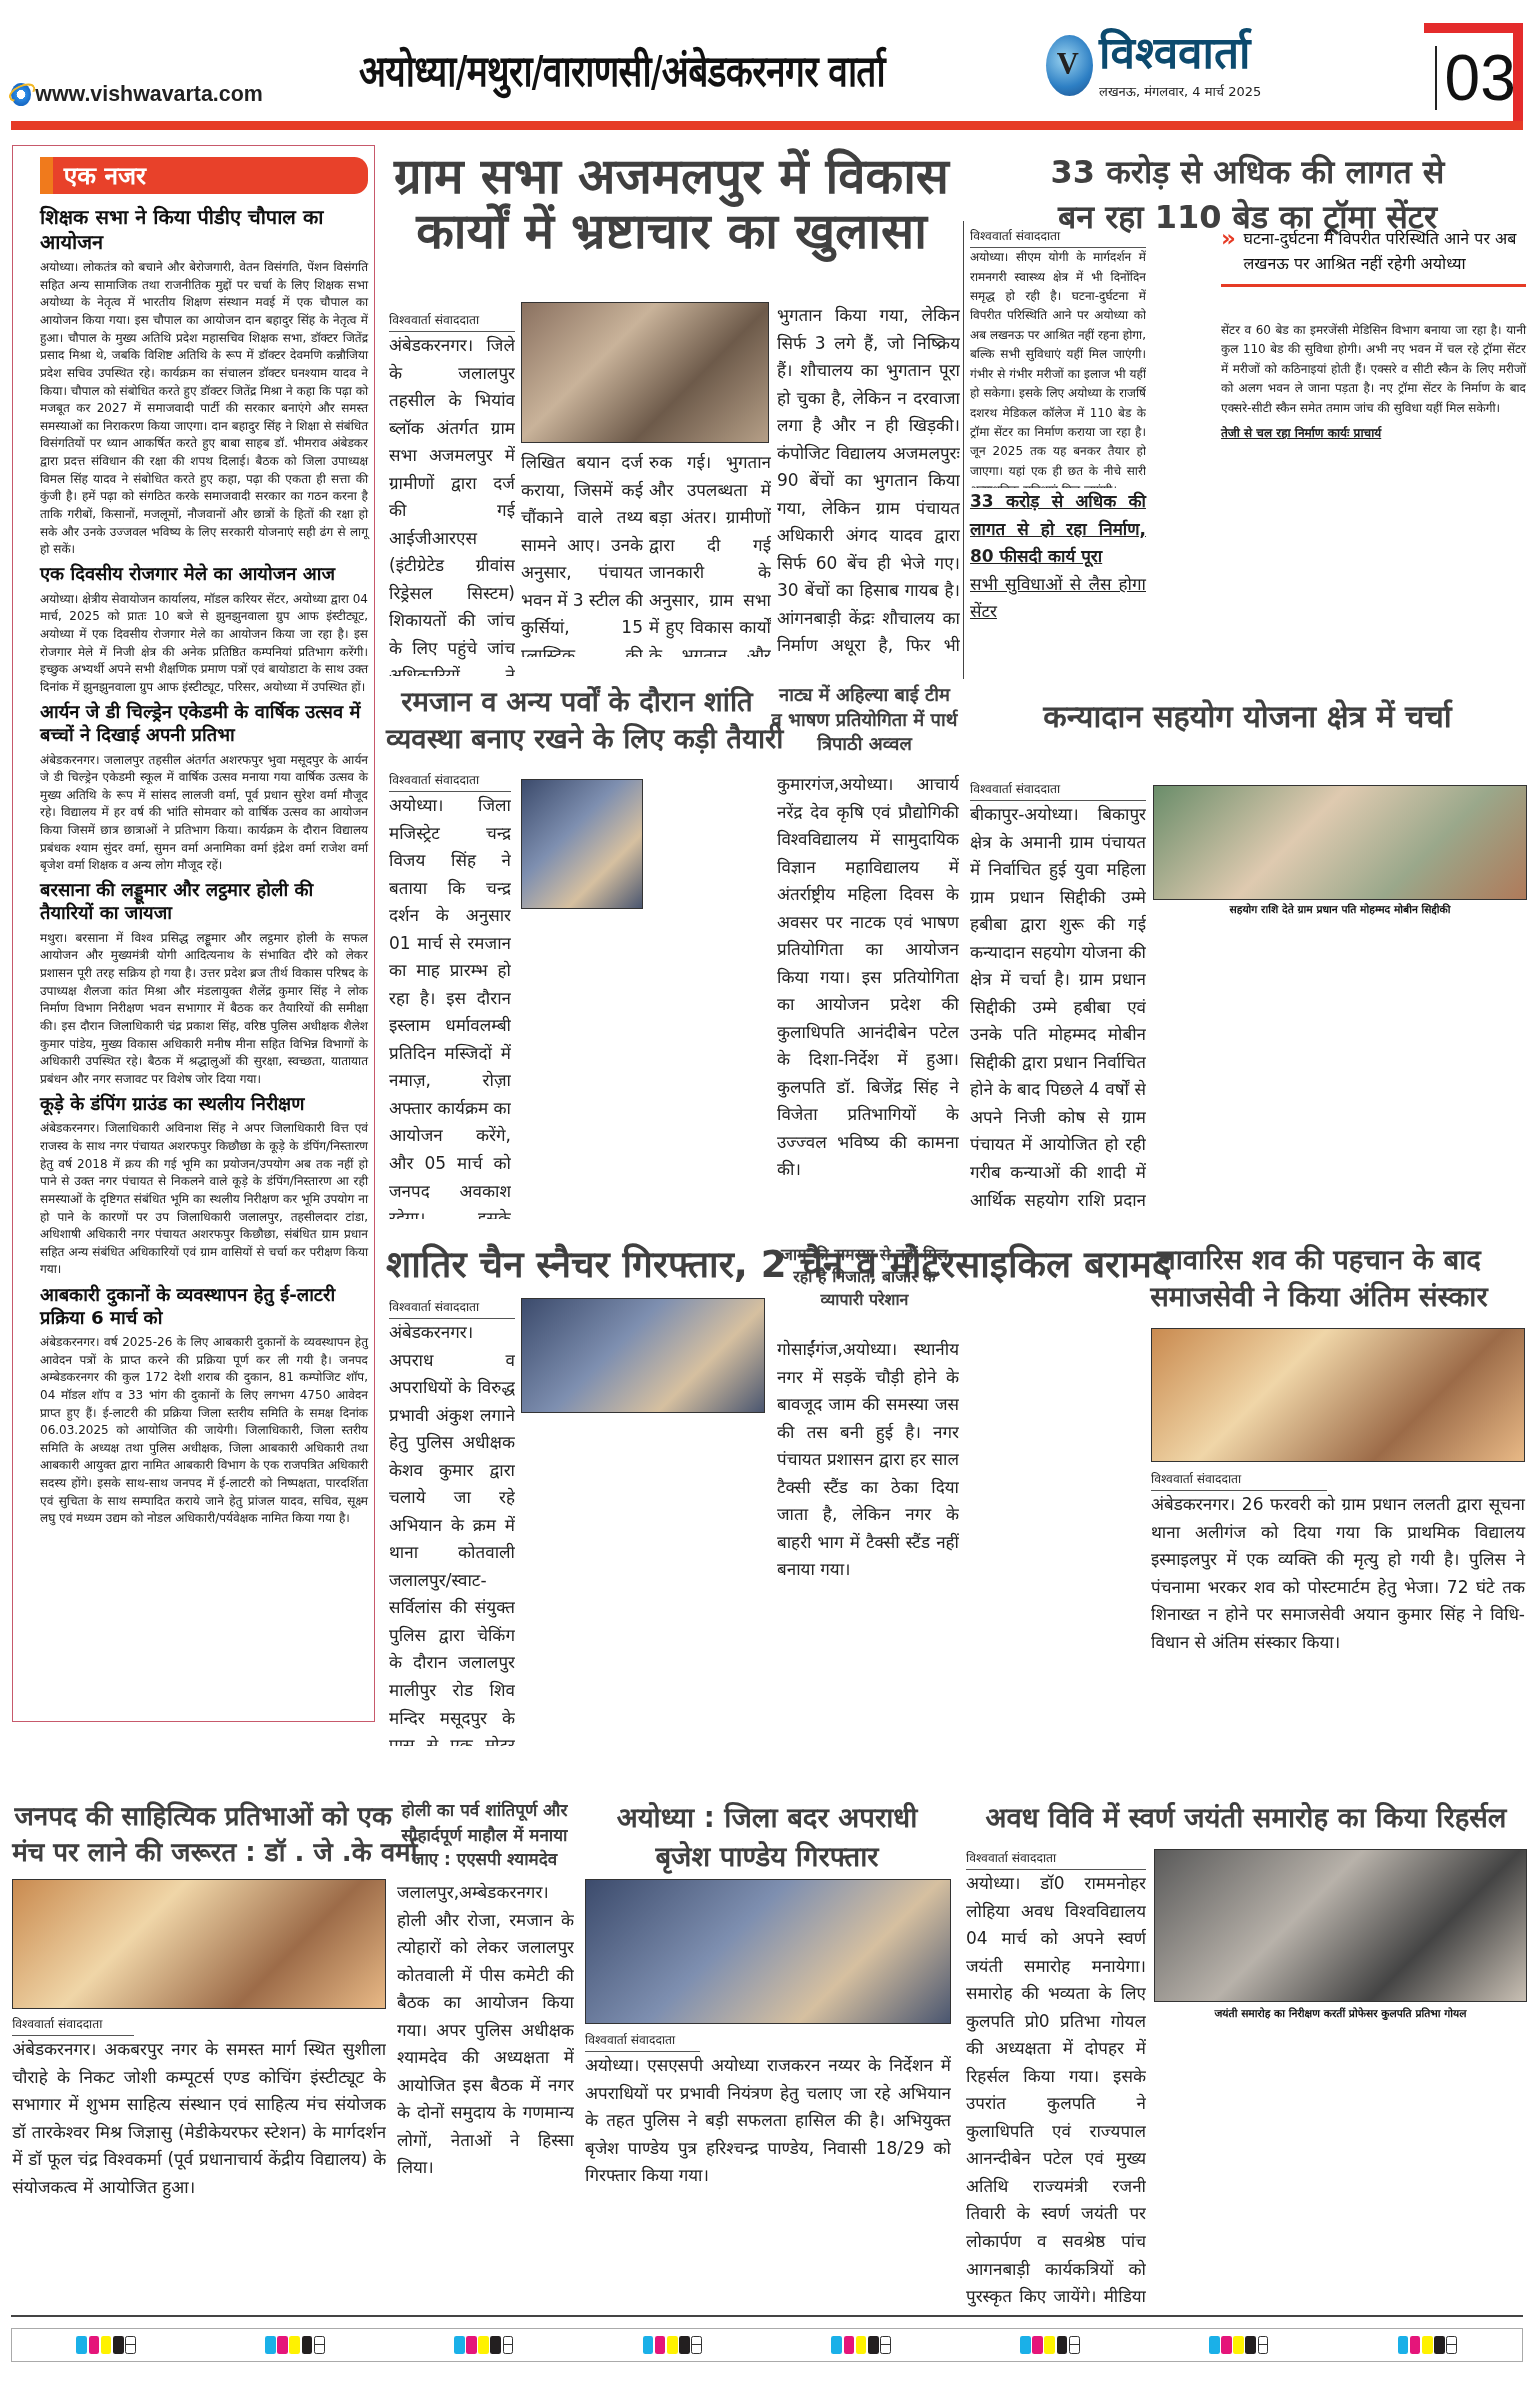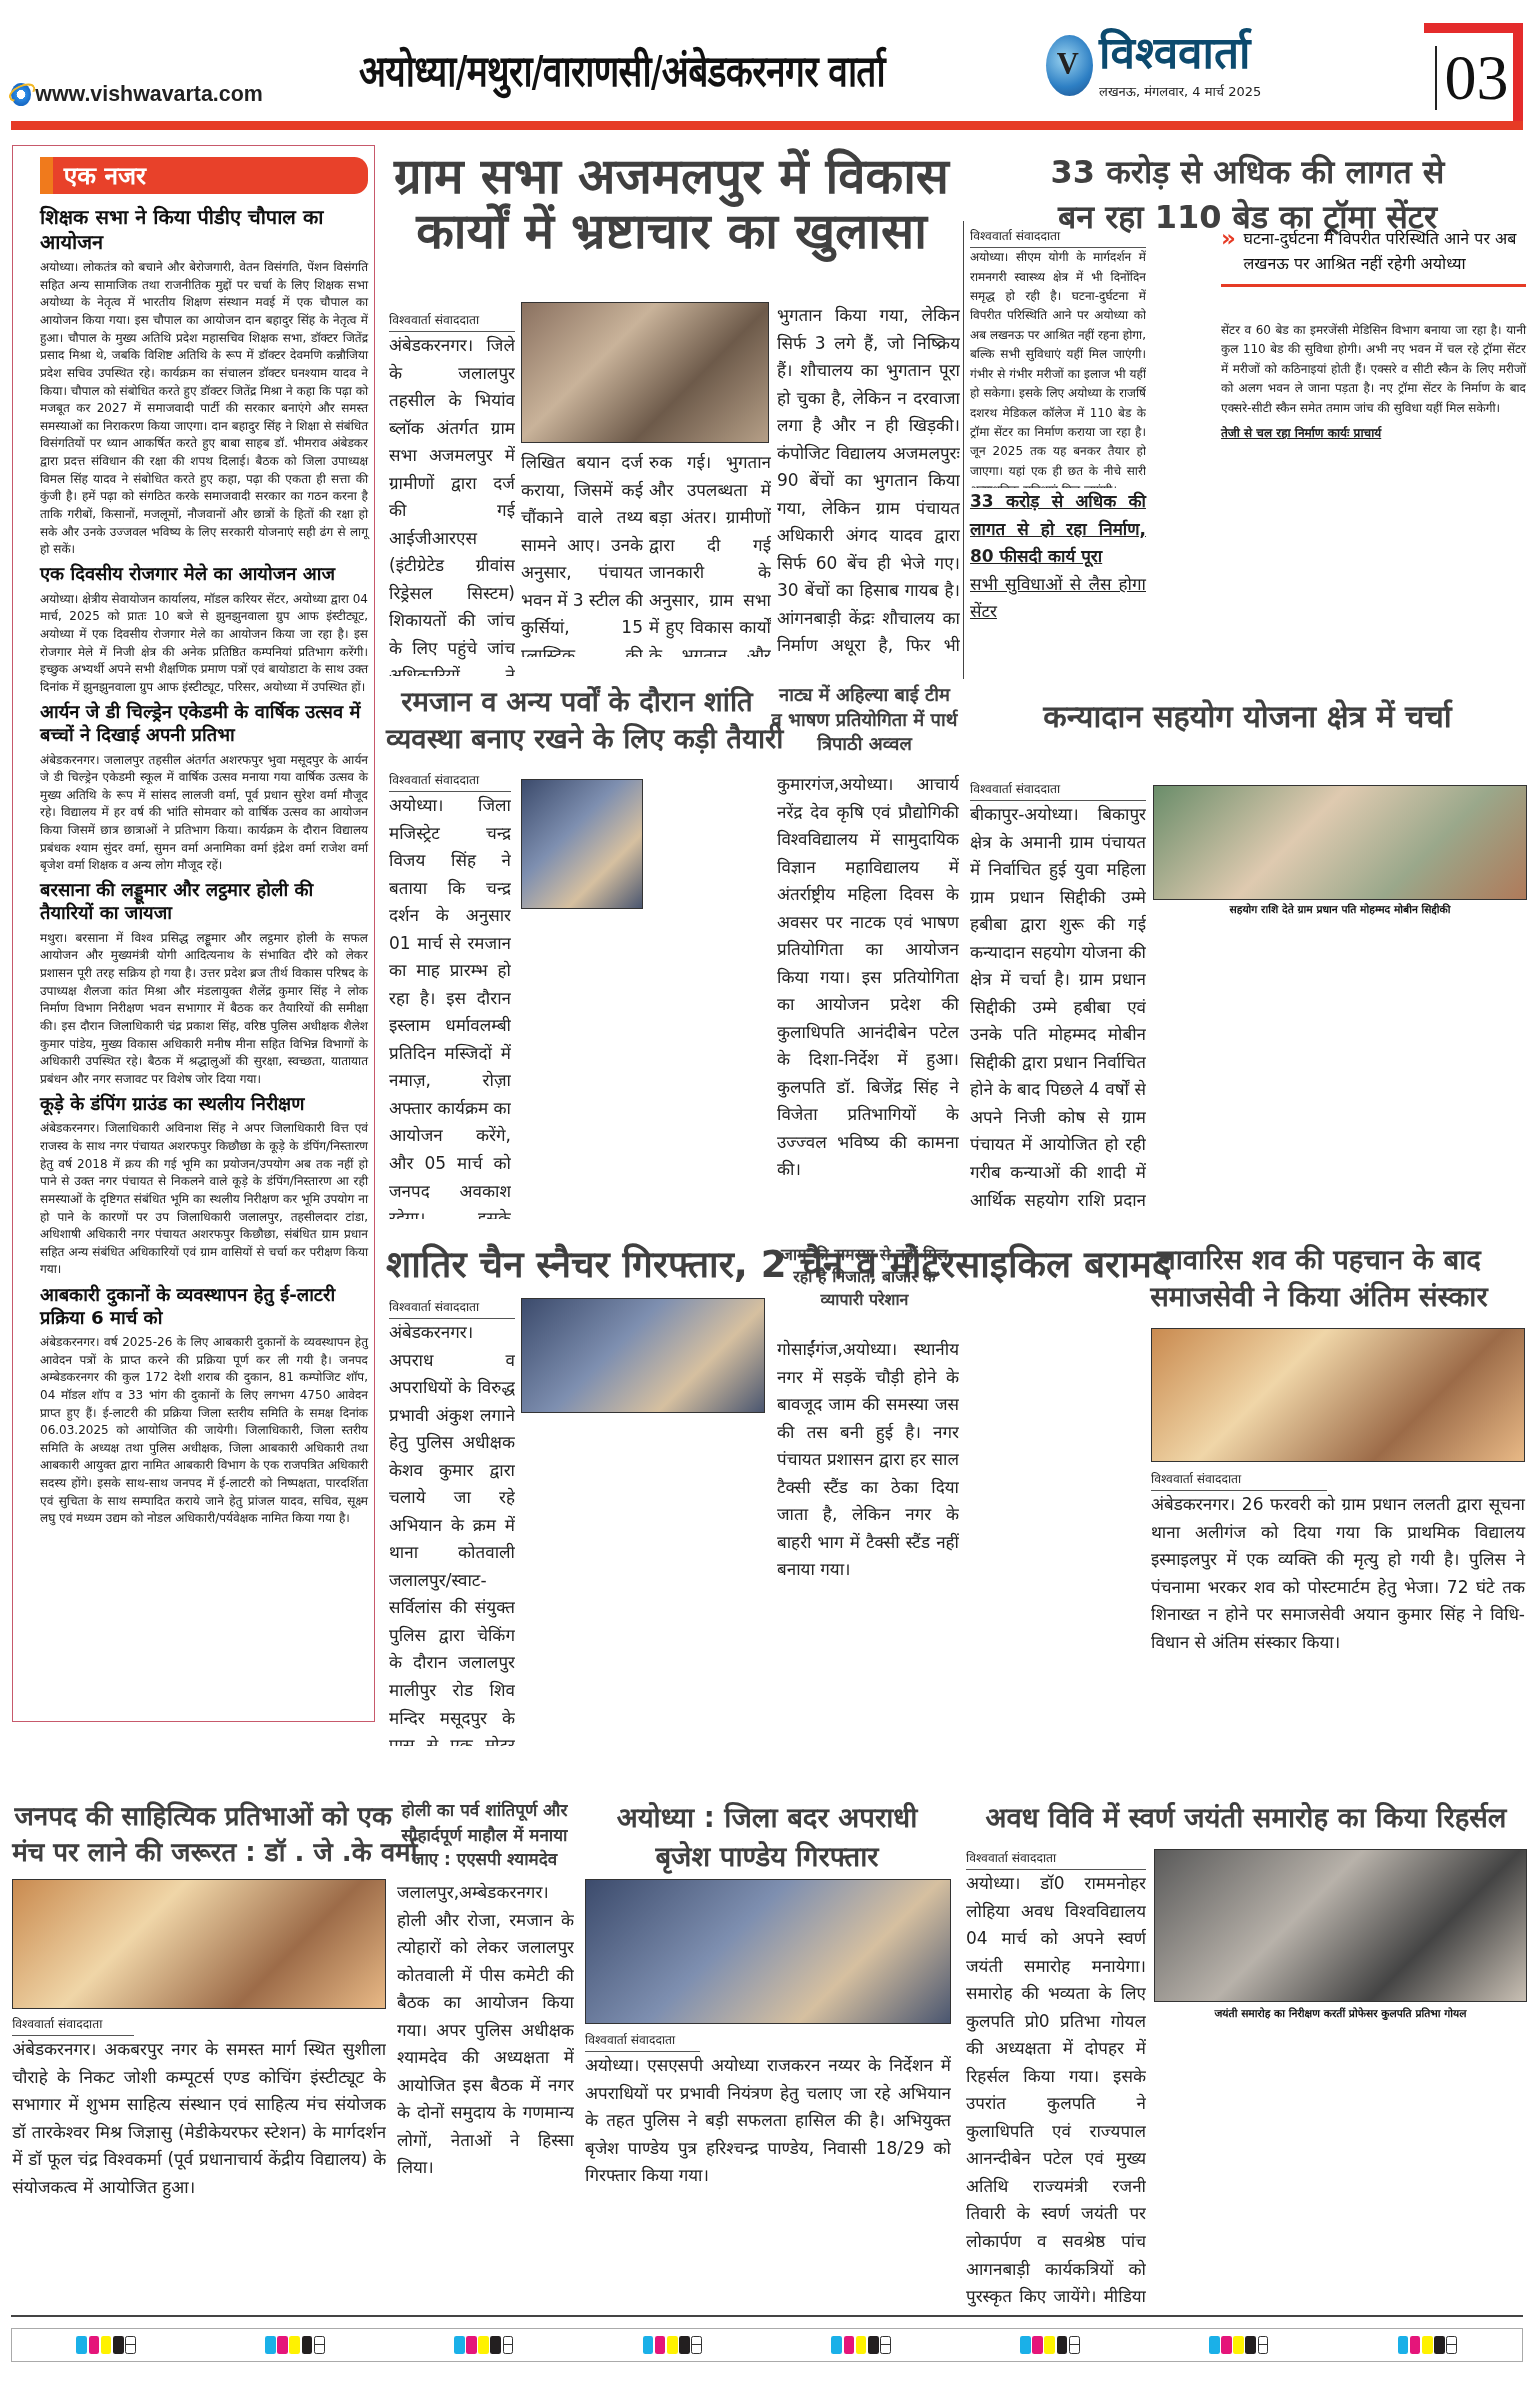--- a/index.html
+++ b/index.html
@@ -8,21 +8,21 @@
   .masthead-title { left: 359px; top: 40px; font-size: 43px; font-weight: bold; letter-spacing: -0.8px; color: #111; font-family: "DejaVu Sans Condensed", "DejaVu Sans", sans-serif; transform: scaleX(0.82); transform-origin: left; white-space: nowrap; }
   .website { left: 10.7px; top: 82px; display: flex; align-items: center; gap: 4.6px; font-size: 21.4px; font-weight: bold; color: #222; font-family: "Liberation Sans", sans-serif; }
   .ie-icon { width: 20px; height: 23px; border-radius: 50%; background: radial-gradient(circle at 50% 50%, #fff 28%, #2b8be6 30%, #1a6cc7 65%); position: relative; }
   .ie-icon::after { content: ""; position: absolute; left: -3.1px; top: 1.5px; width: 24.4px; height: 10.7px; border: 2.3px solid #f2b827; border-radius: 50%; transform: rotate(-25deg); border-bottom-color: transparent; }
   .logo-wrap { left: 1046px; top: 30.5px; display: flex; align-items: center; gap: 6.1px; }
   .logo-globe { width: 47px; height: 61px; border-radius: 50%; background: radial-gradient(circle at 40% 40%, #9ad3f0, #2d7fc4 60%, #1b4f8a); position: relative; }
   .logo-globe::after { content: "V"; position: absolute; left: 10.7px; top: 12.2px; font-size: 30.5px; font-weight: bold; color: #222; font-family: "Liberation Serif", serif; }
   .brand-name { font-size: 44px; font-weight: bold; color: #0c4a6e; line-height: 1; }
   .brand-date { font-size: 13px; color: #222; margin-top: 7.6px; }
   .page-num-box { left: 1424px; top: 23px; width: 99px; height: 107px; border-top: 10.7px solid #e42b2b; border-right: 10.7px solid #e42b2b; }
-  .page-num { left: 1435px; top: 46px; font-size: 64px; color: #111; font-family: Liberation Serif, serif; border-left: 2.3px solid #222; padding-left: 7.6px; line-height: 1; }
+  .page-num { left: 1435px; top: 46px; font-size: 64px; color: #111; font-family: Liberation Sans, sans-serif; border-left: 2.3px solid #222; padding-left: 7.6px; line-height: 1; }
   .red-bar { left: 10.7px; top: 121px; width: 1512px; height: 9.2px; background: #e63b25; }
 
   .left-box { left: 12.2px; top: 145px; width: 363px; height: 1577px; border: 1.5px solid #c7596b; border-right-color: #c7596b; }
   .ek-najar { left: 40px; top: 157px; width: 328px; height: 37px; background: #e8412a; border-radius: 0 13.7px 13.7px 0; border-left: 13.7px solid #f07a1c; color: #fff; font-size: 24.4px; font-weight: bold; padding-left: 10.7px; line-height: 37px; }
   .left-col { left: 40px; top: 200px; width: 328px; }
   .lhead { font-size: 18.3px; font-weight: bold; line-height: 1.25; margin: 4.6px 0 4.6px; color: #111; }
   .lbody { font-size: 12px; line-height: 1.47; color: #222; text-align: justify; }
 
   .headline { font-weight: bold; color: #404040; line-height: 1.12; text-align: center; white-space: nowrap; }
   .byline { font-size: 12.2px; color: #222; border-bottom: 1.1px solid #555; padding-bottom: 3.1px; }

